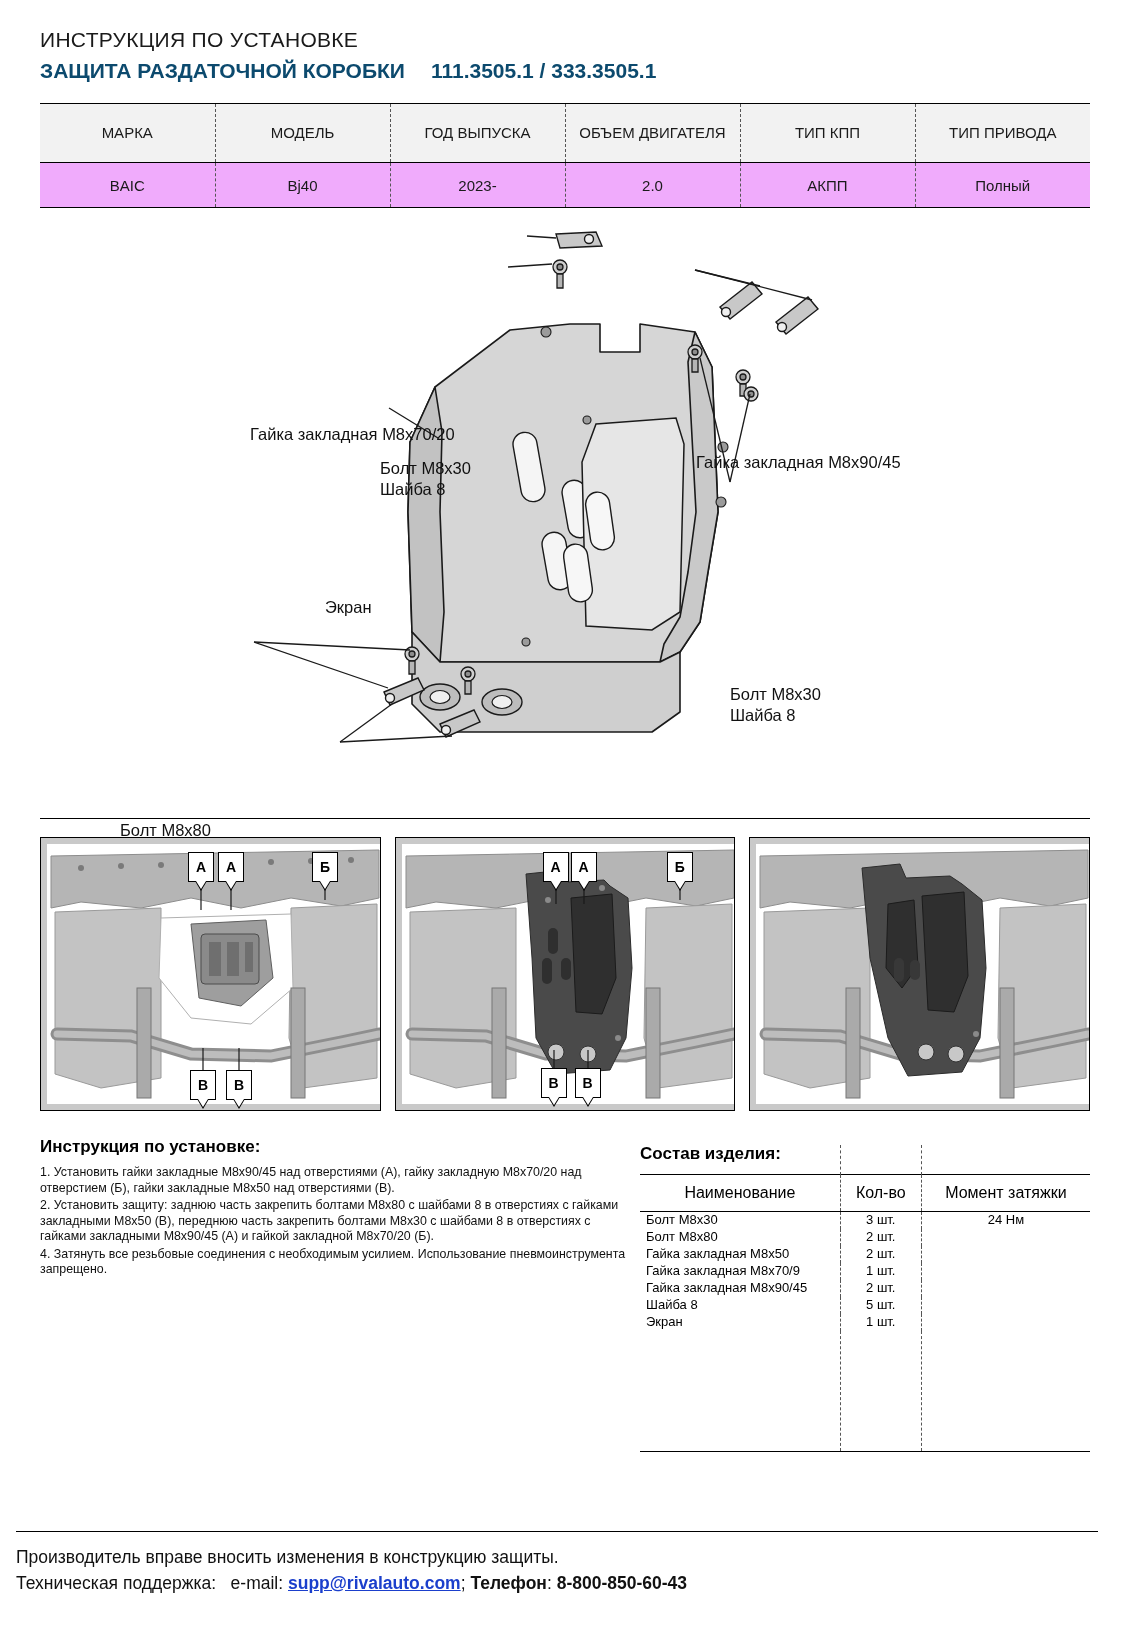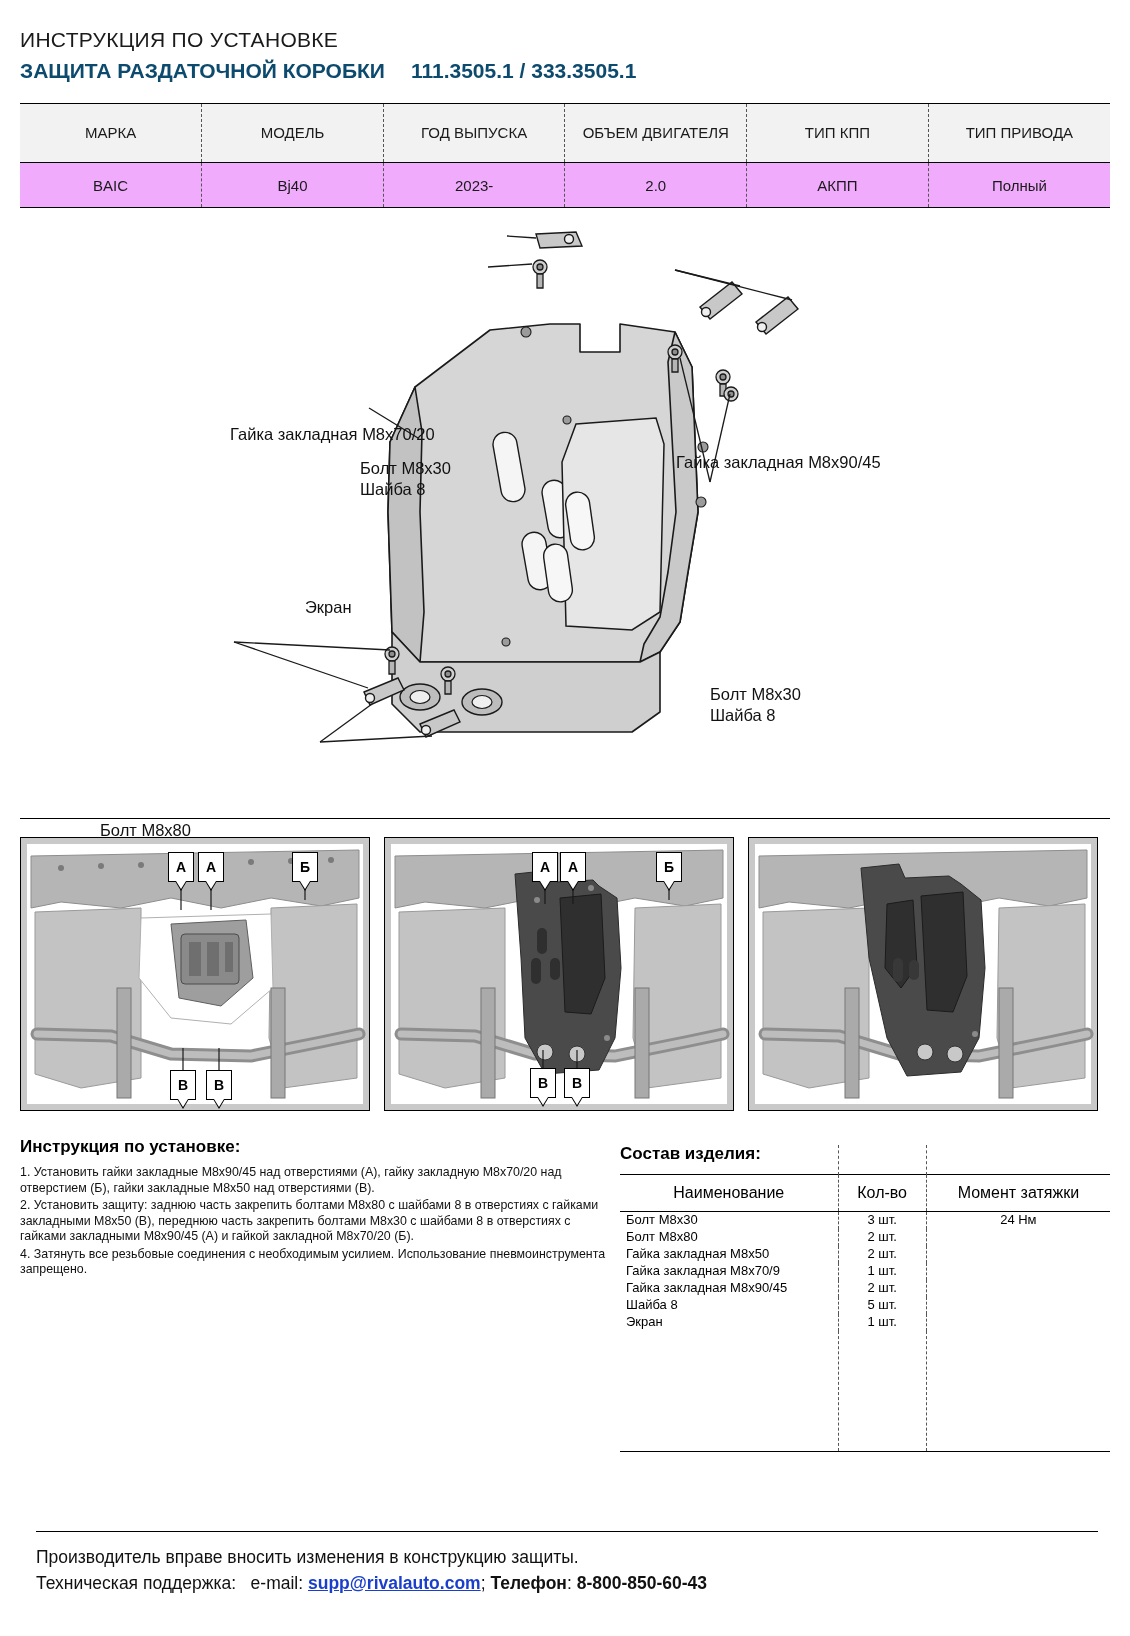--- a/index.html
+++ b/index.html
@@ -13,21 +13,21 @@
     font-family: "Liberation Sans", sans-serif;
     color: #000000;
     position: relative;
     overflow: hidden;
   }
   .page {
     position: relative;
     width: 1130px;
     height: 1636px;
     box-sizing: border-box;
-    padding: 0 20px;
+    padding: 0 40px;
   }
 
   
   .header {
     padding-top: 28px;
   }
   .header .line1 {
     font-size: 21px;
     letter-spacing: 0.3px;
     color: #1a1a1a;
@@ -216,21 +216,21 @@
   .parts-filler td {
     border-bottom: none;
   }
   .parts-bottom-line {
     border-bottom: 1.2px solid #000;
   }
 
   
   .footer {
     position: absolute;
-    left: 36px;
+    left: 16px;
     right: 32px;
     bottom: 40px;
     border-top: 1.3px solid #000;
     padding-top: 12px;
     font-size: 17.5px;
     line-height: 26px;
     color: #111;
   }
   .footer a {
     color: #1b3fcc;

